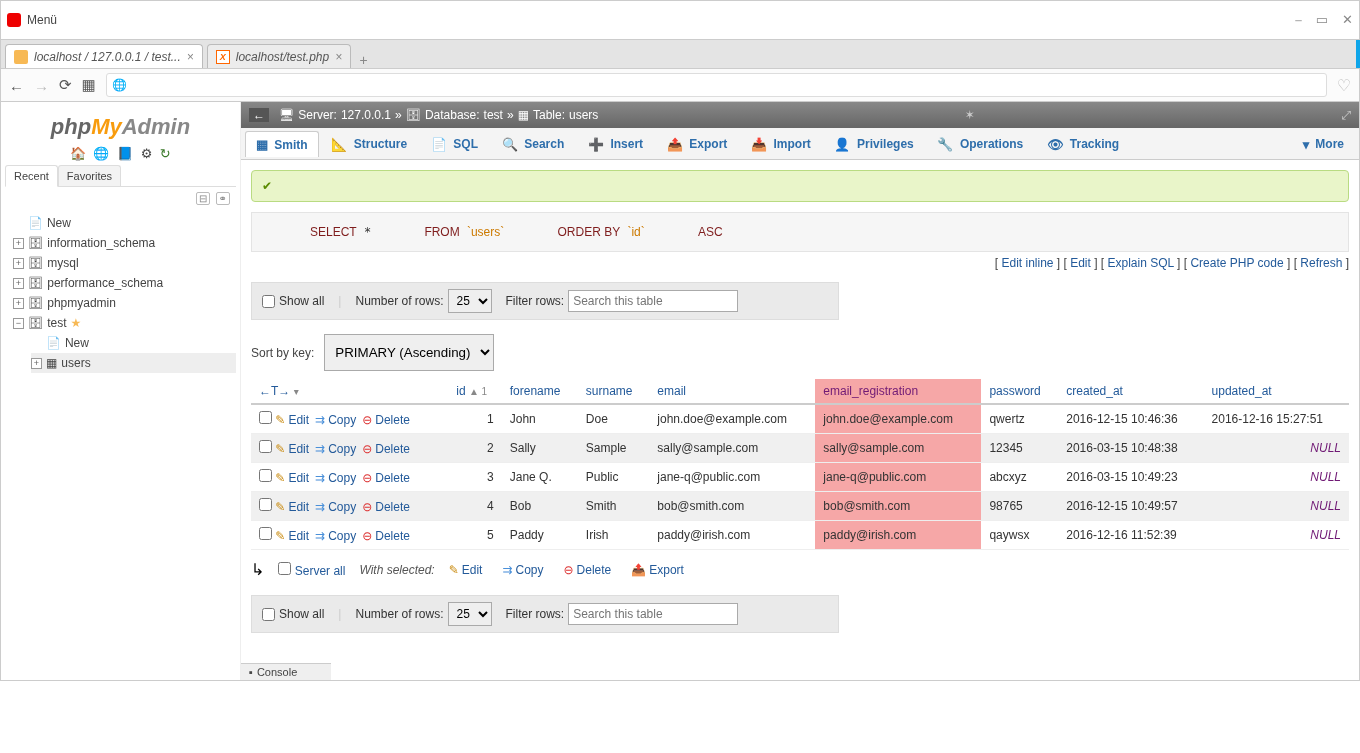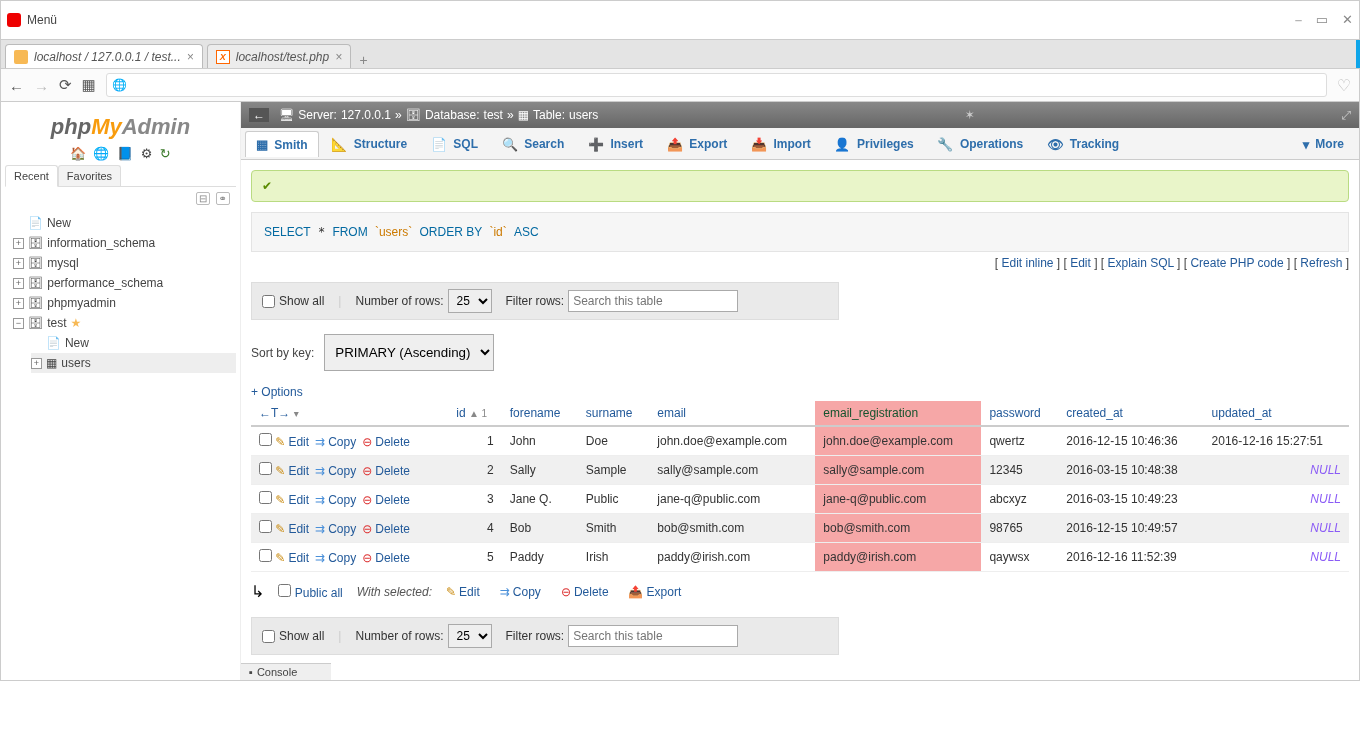--- a/index.html
+++ b/index.html
@@ -46,42 +46,42 @@
 .breadcrumb { height: 26px; background: linear-gradient(#888,#666); color: #fff; display: flex; align-items: center; padding: 0 8px; font-size: 12px; gap: 4px; }
 .breadcrumb .arrow { background: #555; padding: 0 4px; margin-right: 6px; }
 .breadcrumb .gear { margin-left: auto; color: #ccc; }
 .tabs { display: flex; align-items: center; border-bottom: 1px solid #ccc; background: #f4f4f4; padding: 0 4px; height: 32px; gap: 2px; }
 .tabs .tab2 { display: flex; align-items: center; gap: 6px; padding: 5px 10px; cursor: pointer; color: #2e6eab; font-weight: bold; font-size: 12px; border: 1px solid transparent; border-bottom: none; }
 .tabs .tab2.active { background: #fff; border-color: #ccc; border-radius: 3px 3px 0 0; margin-bottom: -1px; }
 .tabs .tab2 .ti { font-size: 13px; }
 .tabs .more { margin-left: auto; }
 .status { margin: 10px; padding: 8px 10px; background: #e9f5c9; border: 1px solid #b9db82; border-radius: 4px; color: #5a5a00; display:flex; align-items:center; gap:6px; }
 .sql-box { margin: 0 10px 4px; padding: 12px; background: #f6f6f6; border: 1px solid #e4e4e4; font-family: Consolas, monospace; font-size: 12px; color: #333; }
-.sql-box .kw { color: #0369a1; } .sql-box .tbl { color: #cc7a00; }
+.sql-box .kw { color: #7f1d1d; margin-left: 46px; } .sql-box .tbl { color: #cc7a00; }
 .sql-links { text-align: right; padding: 0 10px 6px; color: #235a9a; font-size: 12px; }
 .sql-links span { cursor: pointer; }
 .sql-links .br { color: #444; }
 .controls { margin: 6px 10px; background: #eaeaea; border: 1px solid #ddd; display: flex; align-items: center; gap: 14px; padding: 6px 10px; width: 588px; }
 .controls label { display: flex; align-items: center; gap: 4px; font-size: 12px; color: #333; }
 .controls select, .controls input[type=text] { border: 1px solid #aaa; padding: 3px 4px; font-size: 12px; }
 .controls input[type=text] { width: 170px; color:#888; }
 .sortkey { margin: 8px 10px; display: flex; align-items: center; gap: 10px; font-size: 12px; }
 .sortkey select { border: 1px solid #aaa; padding: 9px 6px; }
 .options-link { margin: 6px 10px 2px; color: #235a9a; font-size: 12px; cursor: pointer; }
 
 
 .dtable { margin: 0 10px; border-collapse: collapse; font-size: 12px; color: #333; }
 .dtable th { text-align: left; padding: 5px 8px; border-bottom: 2px solid #ccc; color: #235a9a; font-weight: normal; cursor: pointer; background: #fff; }
 .dtable th .sort { color: #888; font-size: 10px; }
-.dtable th.highlight { background: #f6a7a7; color: #14532d; }
+.dtable th.highlight { background: #f6a7a7; color: #701a75; }
 .dtable td { padding: 6px 8px; border-bottom: 1px solid #eee; }
 .dtable tr:nth-child(even) td.nc { background: #f0f0f0; }
 .dtable tr:nth-child(odd) td.nc { background: #fff; }
 .dtable td.hl { background: #f6a7a7; }
-.dtable td.null { font-style: italic; color: #8b5cf6; text-align: right; }
+.dtable td.null { font-style: italic; color: #701a75; text-align: right; }
 .rowact { color: #235a9a; cursor: pointer; display: inline-flex; align-items: center; gap: 3px; margin-right: 6px; }
 .act-edit::before { content: "✎"; color: #c8880a; }
 .act-copy::before { content: "⇉"; color: #4a90d9; }
 .act-del::before { content: "⊖"; color: #d33; }
 .dtable td.num { text-align: right; }
 .footer-actions { margin: 10px; display: flex; align-items: center; gap: 14px; font-size: 12px; color: #235a9a; }
 .footer-actions .arrow-up { color: #000; font-size: 16px; }
 .footer-actions .withsel { color: #555; font-style: italic; }
 .console { margin: 0; padding: 2px 8px; background: #efefef; border-top: 1px solid #ccc; font-size: 11px; color: #444; display:flex; align-items:center; gap:4px; width:90px;}
 .favicon-pma { width:14px; height:14px; display:inline-block; background: linear-gradient(#f7b955,#f7b955); border-radius:2px; position:relative; }
@@ -283,21 +283,20 @@
             <span>Filter rows:</span>
           <input type="text" placeholder="Search this table" style="">
         </label>
       </div>
 
       <div class="sortkey">
         <span>Sort by key:</span>
         <select><option>PRIMARY (Ascending)</option></select>
       </div>
 
-      <div class="options-link">+ Options</div>
 
       <table class="dtable">
         <thead>
           <tr>
             <th><span>←T→</span> <span class="sort">▾</span></th>
             <th><span>id</span> <span class="sort">▲ 1</span></th>
             <th>forename</th>
             <th>surname</th>
             <th>email</th>
             <th class="highlight">email_registration</th>
@@ -360,21 +359,21 @@
               <td class="hl">paddy@irish.com</td>
               <td class="nc">qaywsx</td>
               <td class="nc">2016-12-16 11:52:39</td>
               <td class="nc null">NULL</td>
             </tr>
           </tbody>
       </table>
 
       <div class="footer-actions">
         <span class="arrow-up">↳</span>
-        <label><input type="checkbox" style=""> <span>Public all</span></label>
+        <label><input type="checkbox" style=""> <span>Server all</span></label>
         <span class="withsel">With selected:</span>
         <span class="rowact act-edit">Edit</span>
         <span class="rowact act-copy">Copy</span>
         <span class="rowact act-del">Delete</span>
         <span class="rowact">
             <span>📤</span> 
             <span>Export</span>
           </span>
       </div>
 

